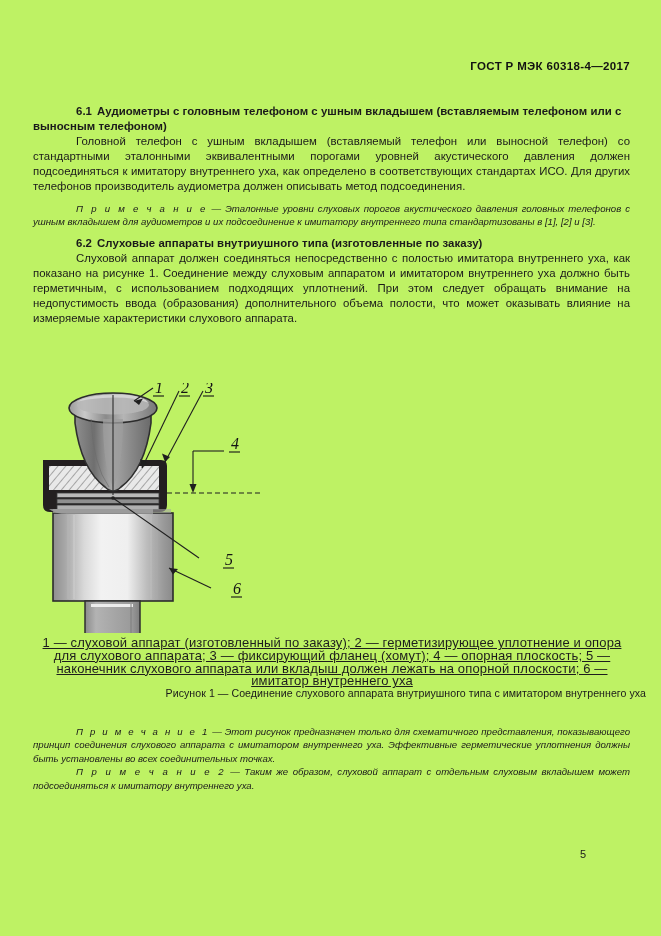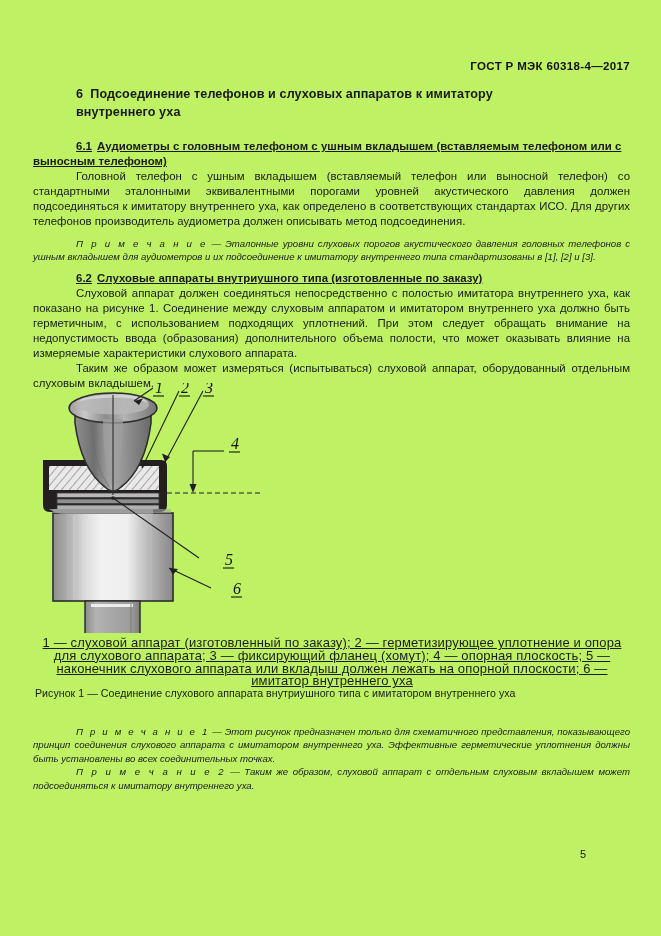--- a/index.html
+++ b/index.html
@@ -57,21 +57,21 @@
   }
   h2.subsec {
     font-size: 11.4px;
     font-weight: bold;
     line-height: 15px;
     margin: 0;
     padding: 0;
     letter-spacing: 0.05px;
   }
   h2.subsec .num { margin-right: 5px; }
-  h2.subsec.indent { text-indent: 43px; text-decoration: underline; }
+  h2.subsec.indent { text-indent: 43px; }
 
   p.body {
     font-size: 11.4px;
     line-height: 14.9px;
     margin: 0;
     text-align: justify;
     text-justify: inter-word;
     text-indent: 43px;
     letter-spacing: 0.02px;
     -webkit-hyphens: none;
@@ -111,24 +111,24 @@
     width: 590px;
     font-size: 13px;
     line-height: 12.8px;
     text-align: center;
     letter-spacing: 0.15px;
     color: #1d1d1d;
     text-decoration: underline;
   }
   .fig-caption {
     position: absolute;
-    left: 2px;
+    left: 16px;
     top: 686px;
     width: 597px;
-    text-align: left;
+    text-align: right;
     font-size: 10.6px;
     line-height: 14px;
     letter-spacing: 0.05px;
   }
 
   .notes-block {
     position: absolute;
     left: 0;
     top: 725px;
     width: 597px;
@@ -151,24 +151,20 @@
 </head>
 <body>
 
 <div class="page">
   <div class="page-inner">
 
     <div class="doc-header">ГОСТ Р МЭК  60318-4—2017</div>
 
     <div class="content">
 
-      <h1 class="sec-title">
-        <span>6</span>&nbsp;&nbsp;<span>Подсоединение телефонов и слуховых аппаратов к имитатору</span><br>
-        <span>внутреннего уха</span>
-      </h1>
 
       <div class="gap-18"></div>
 
       <h2 class="subsec indent">
         <span class="num">6.1</span><span>Аудиометры с головным телефоном с ушным вкладышем (вставляемым телефоном или с выносным телефоном)</span>
       </h2>
 
       <p class="body">Головной телефон с ушным вкладышем (вставляемый телефон или выносной телефон) со стандартными эталонными эквивалентными порогами уровней акустического давления должен подсоединяться к имитатору внутреннего уха, как определено в соответствующих стандартах ИСО. Для других телефонов производитель аудиометра должен описывать метод подсоединения.</p>
 
       <div class="gap-8"></div>
@@ -178,21 +174,20 @@
         <span>— Эталонные уровни слуховых порогов акустического давления головных телефонов с ушным вкладышем для аудиометров и их подсоединение к имитатору внутреннего типа стандартизованы в [1], [2] и [3].</span>
       </p>
 
       <div class="gap-8"></div>
 
       <h2 class="subsec indent">
         <span class="num">6.2</span><span>Слуховые аппараты внутриушного типа (изготовленные по заказу)</span>
       </h2>
 
       <p class="body">Слуховой аппарат должен соединяться непосредственно с полостью имитатора внутреннего уха, как показано на рисунке 1. Соединение между слуховым аппаратом и имитатором внутреннего уха должно быть герметичным, с использованием подходящих уплотнений. При этом следует обращать внимание на недопустимость ввода (образования) дополнительного объема полости, что может оказывать влияние на измеряемые характеристики слухового аппарата.</p>
-      <p class="body">Таким же образом может измеряться (испытываться) слуховой аппарат, оборудованный отдельным слуховым вкладышем.</p>
     </div>
 
     <div class="figure-wrap">
       <svg class="figure-svg" width="597" height="250" viewBox="0 0 597 250" xmlns="http://www.w3.org/2000/svg">
         <defs>
           <linearGradient id="gDome" x1="0" y1="0" x2="1" y2="0">
             <stop offset="0%" stop-color="#9b9b9b"></stop>
             <stop offset="18%" stop-color="#c9c9c9"></stop>
             <stop offset="42%" stop-color="#8a8a8a"></stop>
             <stop offset="62%" stop-color="#b5b5b5"></stop>

